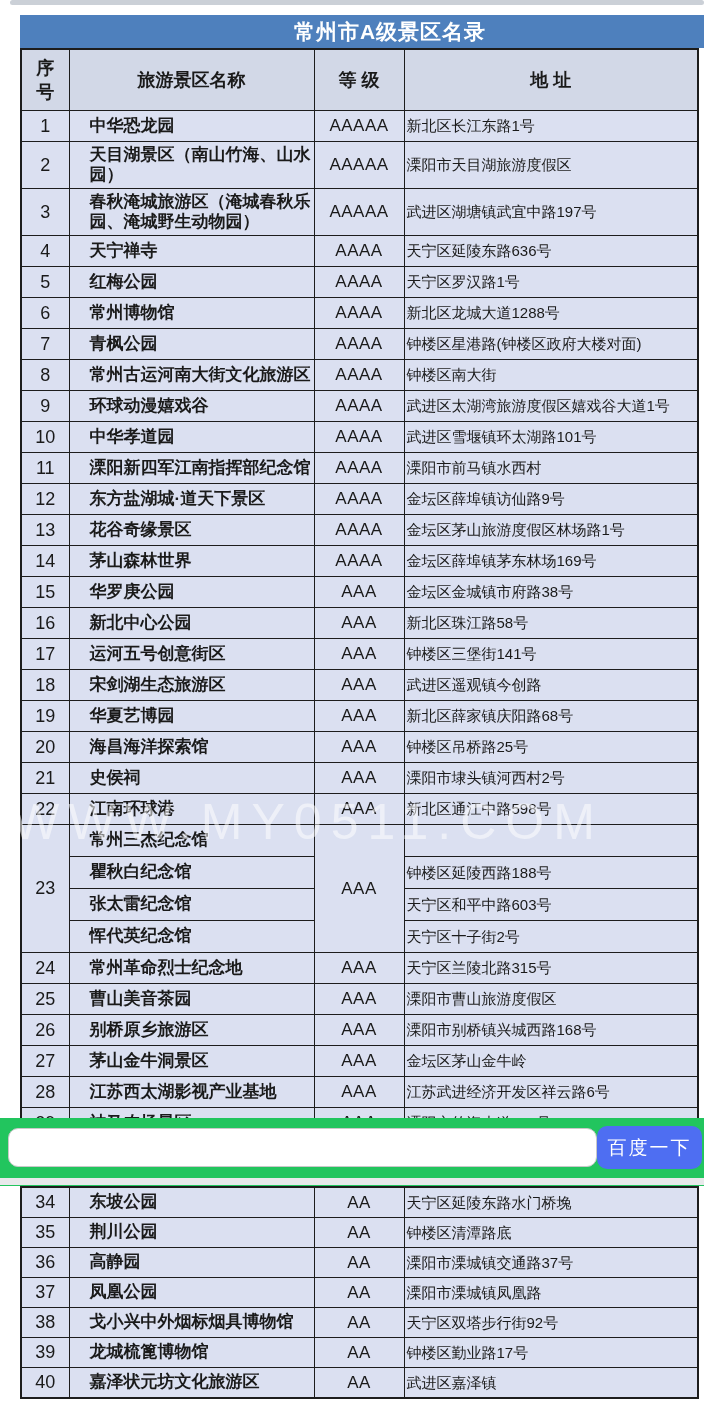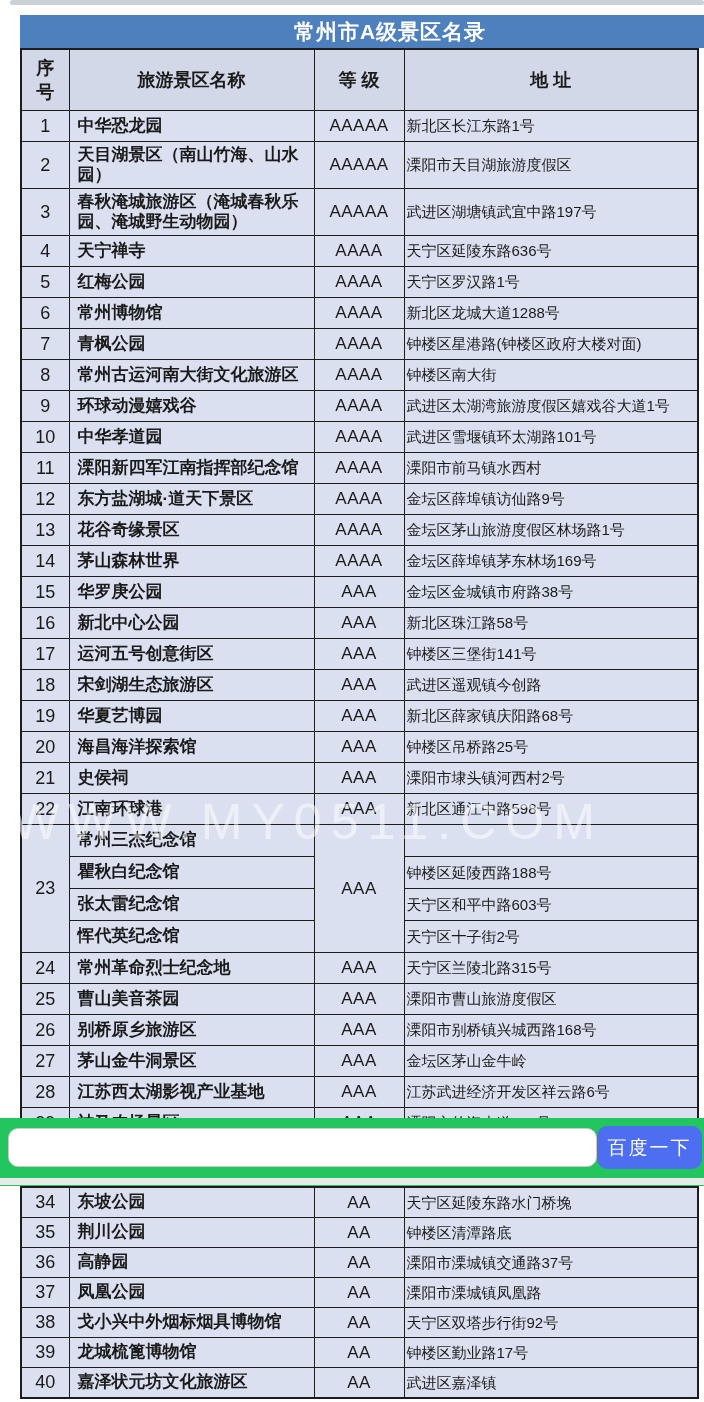--- a/index.html
+++ b/index.html
@@ -23,21 +23,21 @@
   table, table td, table th{border:1px solid var(--border,#1d1d1d);}
   table{border-width:2px;}
   th{background:var(--header-bg,#d2d8e7);height:36px;font-size:18px;font-weight:bold;
      text-align:center;padding:6px;}
   td{background:var(--row-bg,#dbe0f1);padding:0;vertical-align:middle;overflow:hidden;}
   tr.r td{height:30px;}
   tr.tall td{height:46px;}
   tr.sub td{height:31px;}
   #lower-table tr td{height:29px;}
   td.no{text-align:center;font-size:18px;font-weight:400;}
-  td.name{padding-left:8px;font-size:17px;font-weight:600;line-height:1.2;}
+  td.name{padding-left:20px;font-size:17px;font-weight:600;line-height:1.2;}
   td.grade{text-align:center;font-size:17px;font-weight:500;letter-spacing:.5px;margin-left:44px;}
   td.address{padding-left:2px;font-size:15px;font-weight:400;line-height:1.15;}
   
   #watermark{position:absolute;left:0;top:793px;width:616px;z-index:6;
     text-align:center;font-size:50px;font-weight:normal;white-space:nowrap;
     color:rgba(255,255,255,0.52);letter-spacing:9px;pointer-events:none;}
   
   #search-band{position:absolute;left:0;top:1118px;width:704px;height:68px;
     background:#22c55e;z-index:10;}
   #search-input{position:absolute;left:8px;top:10px;width:589px;height:39px;

